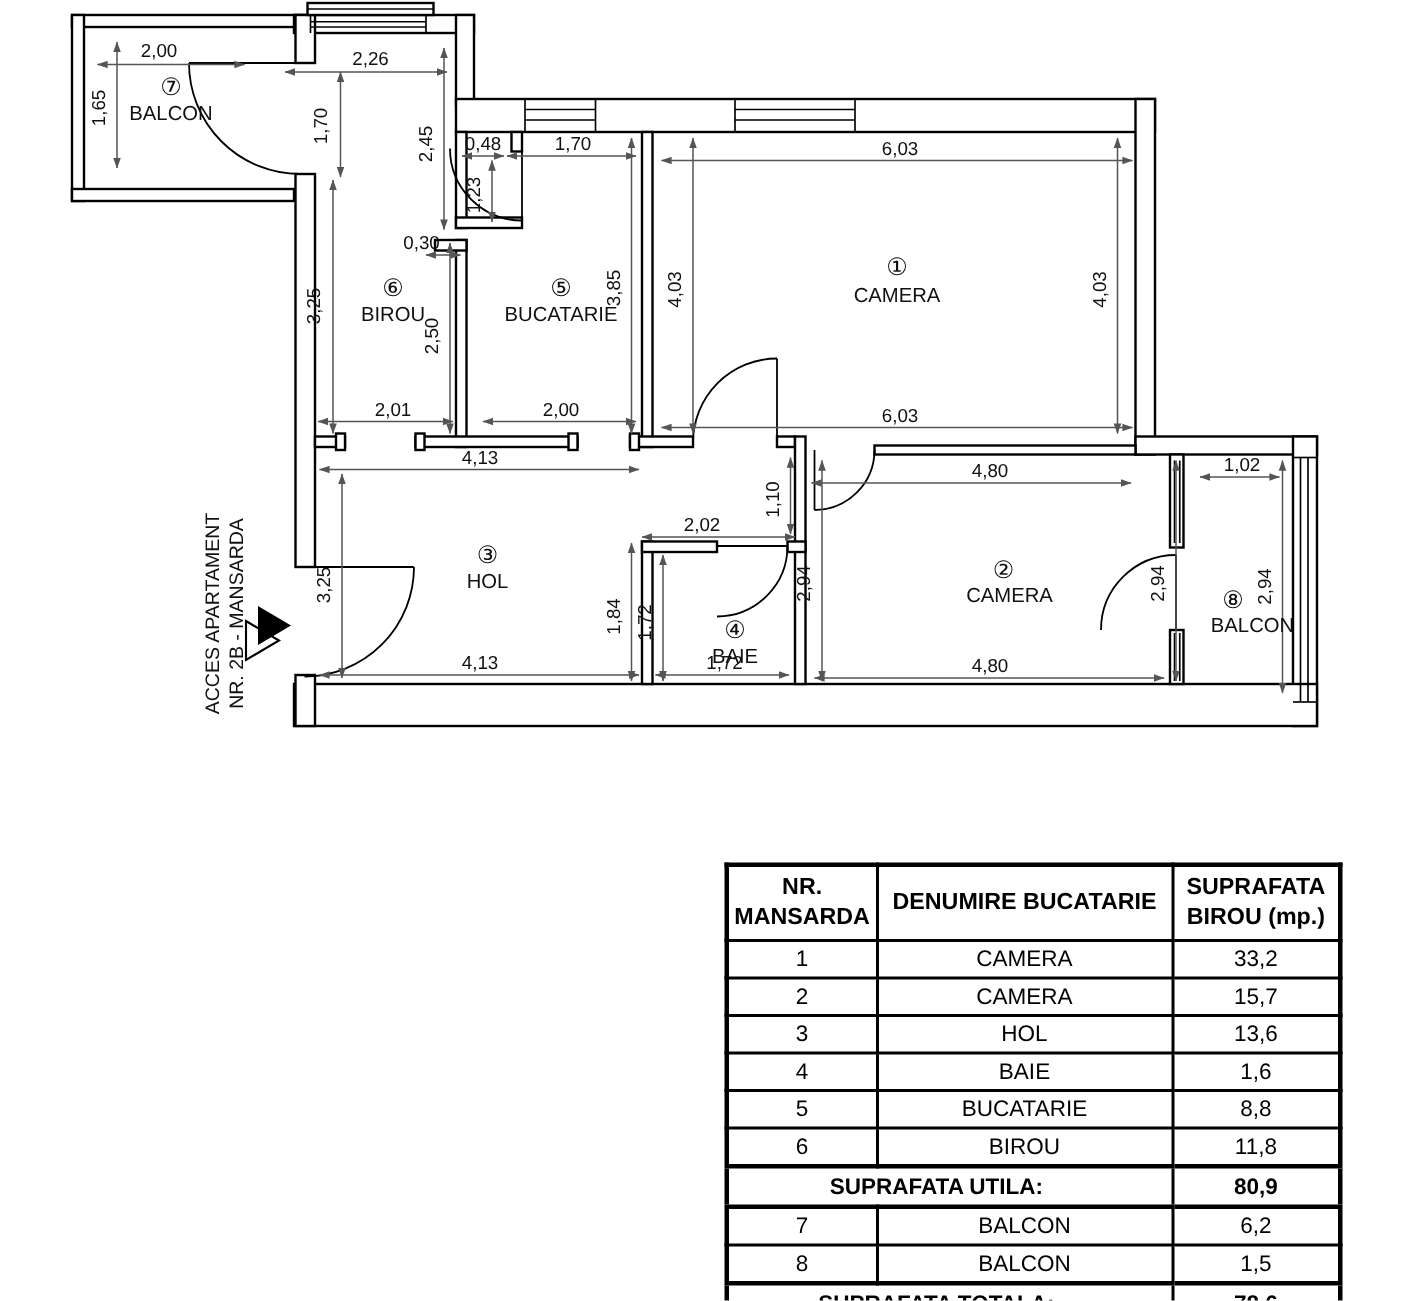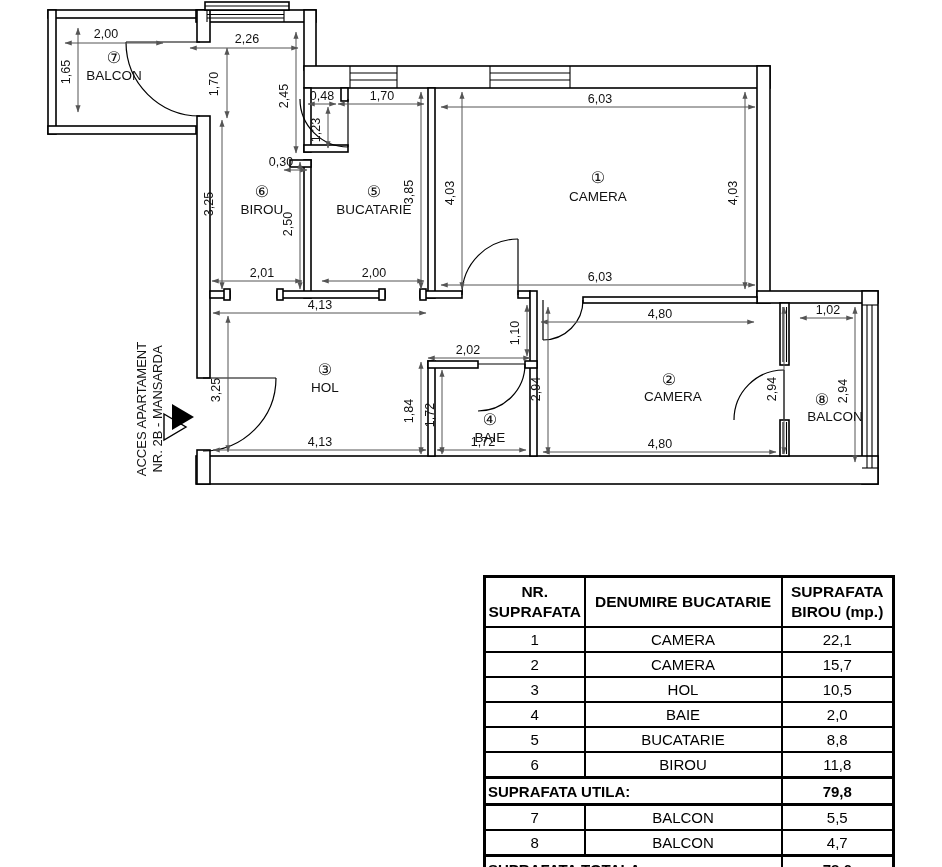--- a/index.html
+++ b/index.html
@@ -12,21 +12,21 @@
   .dim{stroke:#555;stroke-width:1;fill:none;}
   .dim-text{font-family:"Liberation Sans",sans-serif;font-size:12.5px;fill:#111;text-anchor:middle;}
   .room-num{font-family:"Liberation Sans",sans-serif;font-size:16px;fill:#111;text-anchor:middle;}
   .room-name{font-family:"Liberation Sans",sans-serif;font-size:13.5px;fill:#111;text-anchor:middle;}
   .access-text{font-family:"Liberation Sans",sans-serif;font-size:13px;fill:#111;text-anchor:middle;}
   .area-table{position:absolute;left:483px;top:575px;border-collapse:collapse;border:3px solid #000;background:#fff;}
   .area-table td{border:2px solid #000;text-align:center;font-size:15px;color:#000;padding:1px 2px;}
   .area-table td.hdr{font-weight:bold;height:46px;white-space:pre-line;font-size:15.5px;line-height:1.3;}
   .area-table td.cell{height:21px;}
   .area-table tr.total-row td{border-top-width:3px;border-bottom-width:3px;font-weight:bold;height:22px;}
-  .area-table td.total-label{text-align:left;padding-right:20px;}
+  .area-table td.total-label{text-align:center;padding-right:20px;}
 </style>
 </head>
 <body>
 
 <div id="plan-wrap">
 <svg width="942" height="560" viewBox="0 0 942 560" xmlns="http://www.w3.org/2000/svg">
   <defs>
     <marker id="arr" viewBox="0 0 10 10" refX="9" refY="5" markerWidth="7.5" markerHeight="7.5" orient="auto-start-reverse">
       <path d="M0,1.6 L9.5,5 L0,8.4 z" fill="#555"></path>
     </marker>
@@ -211,74 +211,74 @@
 
 <table class="area-table">
   <colgroup>
       <col style="width:100px">
       <col style="width:197px">
       <col style="width:112px">
     </colgroup>
   <tbody>
     <tr>
       <td class="hdr">NR.
-SUPRAFATA</td>
+MANSARDA</td>
       <td class="hdr">DENUMIRE BUCATARIE</td>
       <td class="hdr">SUPRAFATA
 BIROU  (mp.)</td>
     </tr>
   </tbody>
   <tbody id="rows-main">
       <tr>
         <td class="cell">1</td>
         <td class="cell">CAMERA</td>
-        <td class="cell">22,1</td>
+        <td class="cell">33,2</td>
       </tr>
       <tr>
         <td class="cell">2</td>
         <td class="cell">CAMERA</td>
         <td class="cell">15,7</td>
       </tr>
       <tr>
         <td class="cell">3</td>
         <td class="cell">HOL</td>
-        <td class="cell">10,5</td>
+        <td class="cell">13,6</td>
       </tr>
       <tr>
         <td class="cell">4</td>
         <td class="cell">BAIE</td>
-        <td class="cell">2,0</td>
+        <td class="cell">1,6</td>
       </tr>
       <tr>
         <td class="cell">5</td>
         <td class="cell">BUCATARIE</td>
         <td class="cell">8,8</td>
       </tr>
       <tr>
         <td class="cell">6</td>
         <td class="cell">BIROU</td>
         <td class="cell">11,8</td>
       </tr>
     </tbody>
   <tbody>
     <tr class="total-row">
       <td class="total-label" colspan="2">SUPRAFATA UTILA:</td>
-      <td>79,8</td>
+      <td>80,9</td>
     </tr>
   </tbody>
   <tbody id="rows-balcony">
       <tr>
         <td class="cell">7</td>
         <td class="cell">BALCON</td>
-        <td class="cell">5,5</td>
+        <td class="cell">6,2</td>
       </tr>
       <tr>
         <td class="cell">8</td>
         <td class="cell">BALCON</td>
-        <td class="cell">4,7</td>
+        <td class="cell">1,5</td>
       </tr>
     </tbody>
   <tbody>
     <tr class="total-row">
       <td class="total-label" colspan="2">SUPRAFATA TOTALA:</td>
       <td>78,6</td>
     </tr>
   </tbody>
 </table>
 

